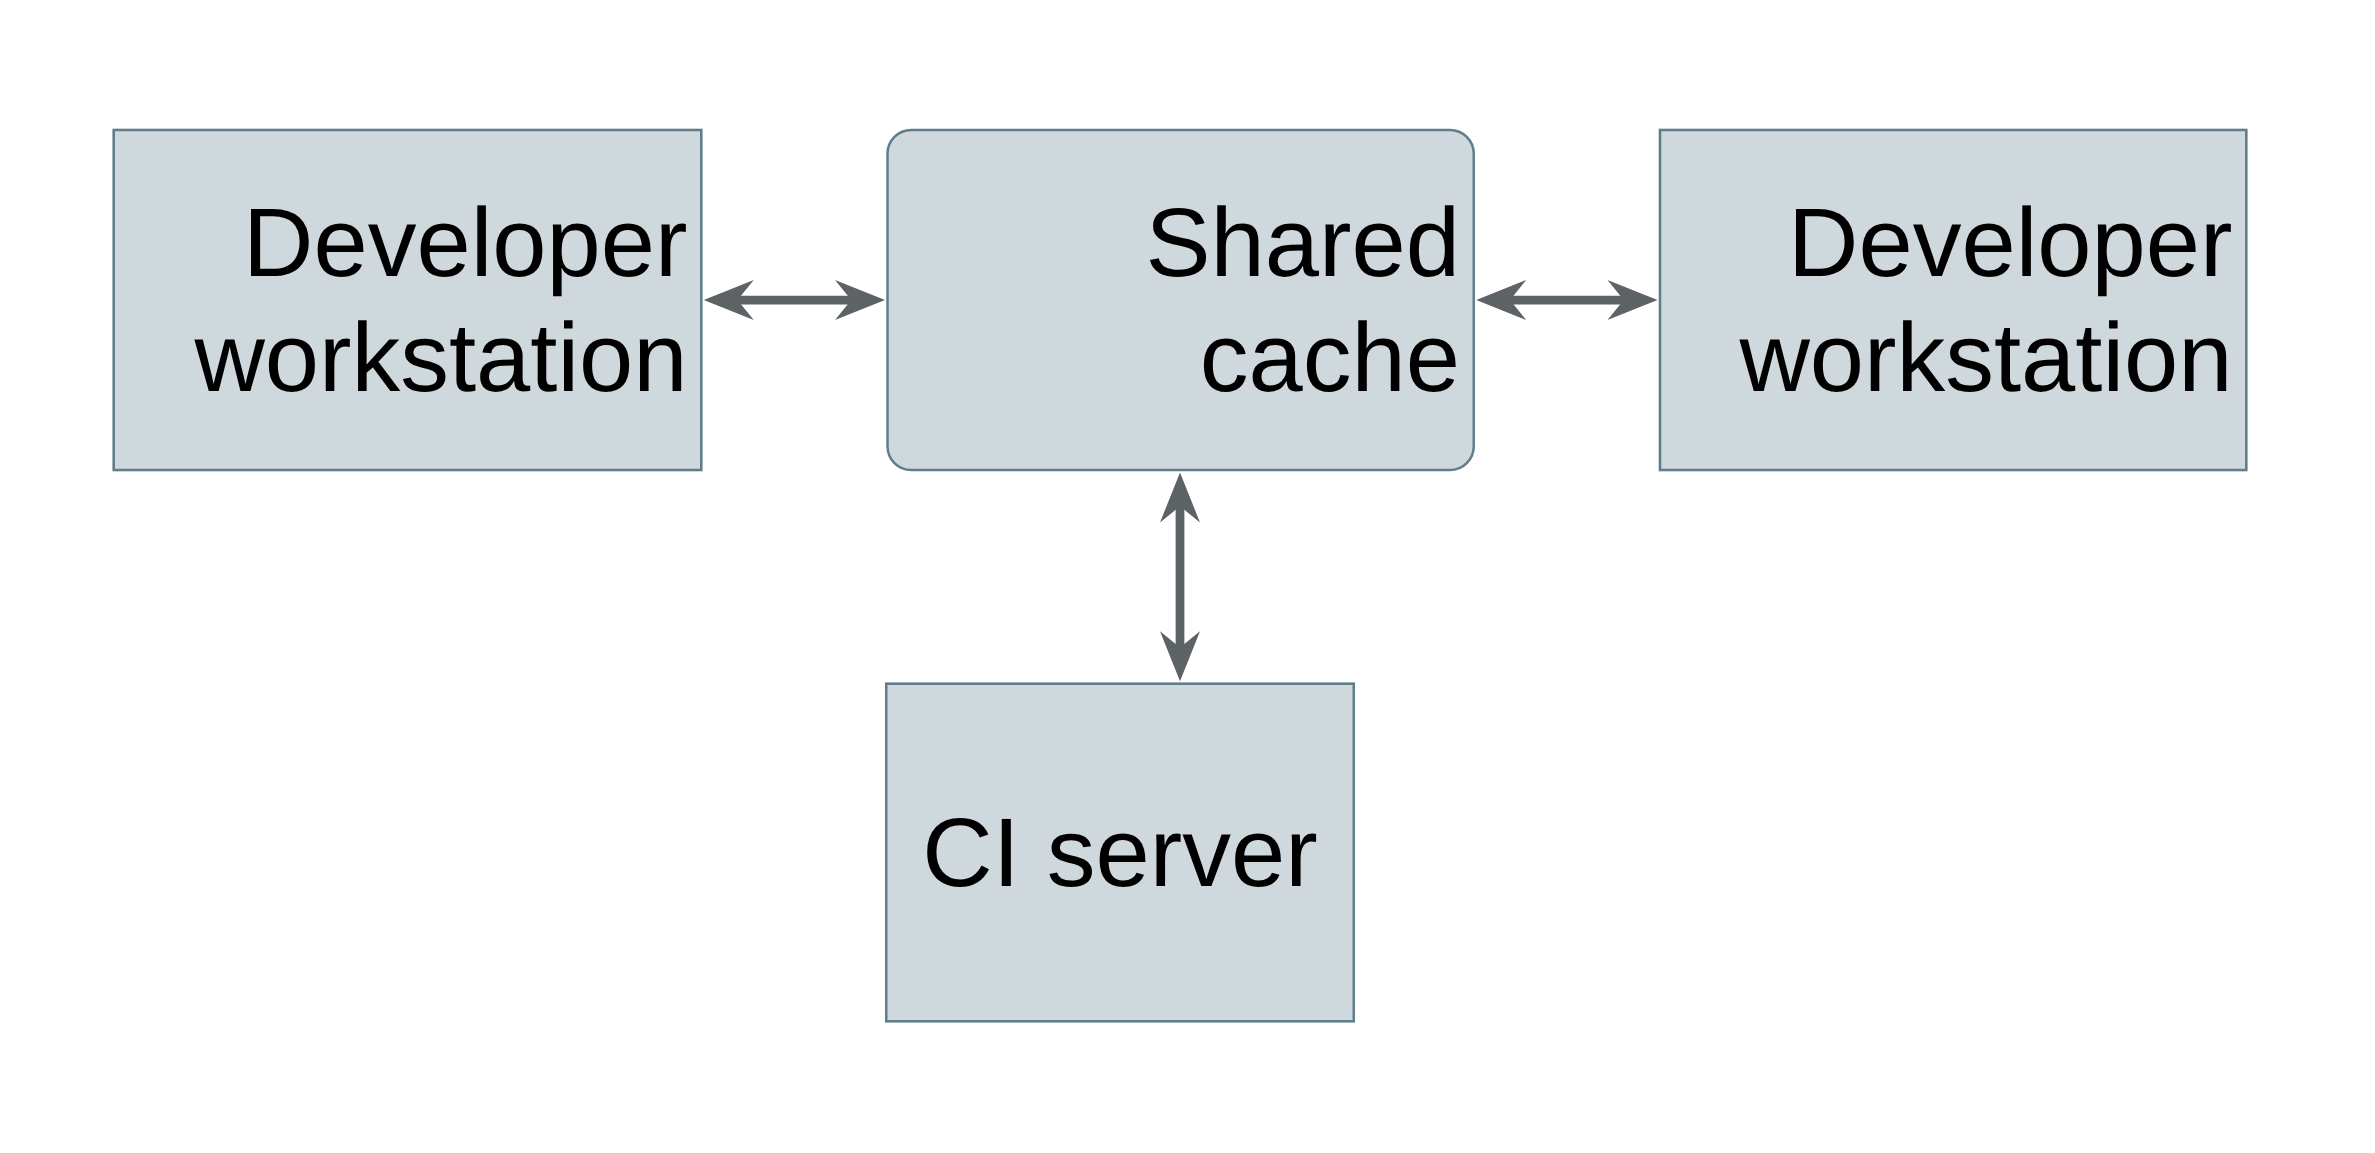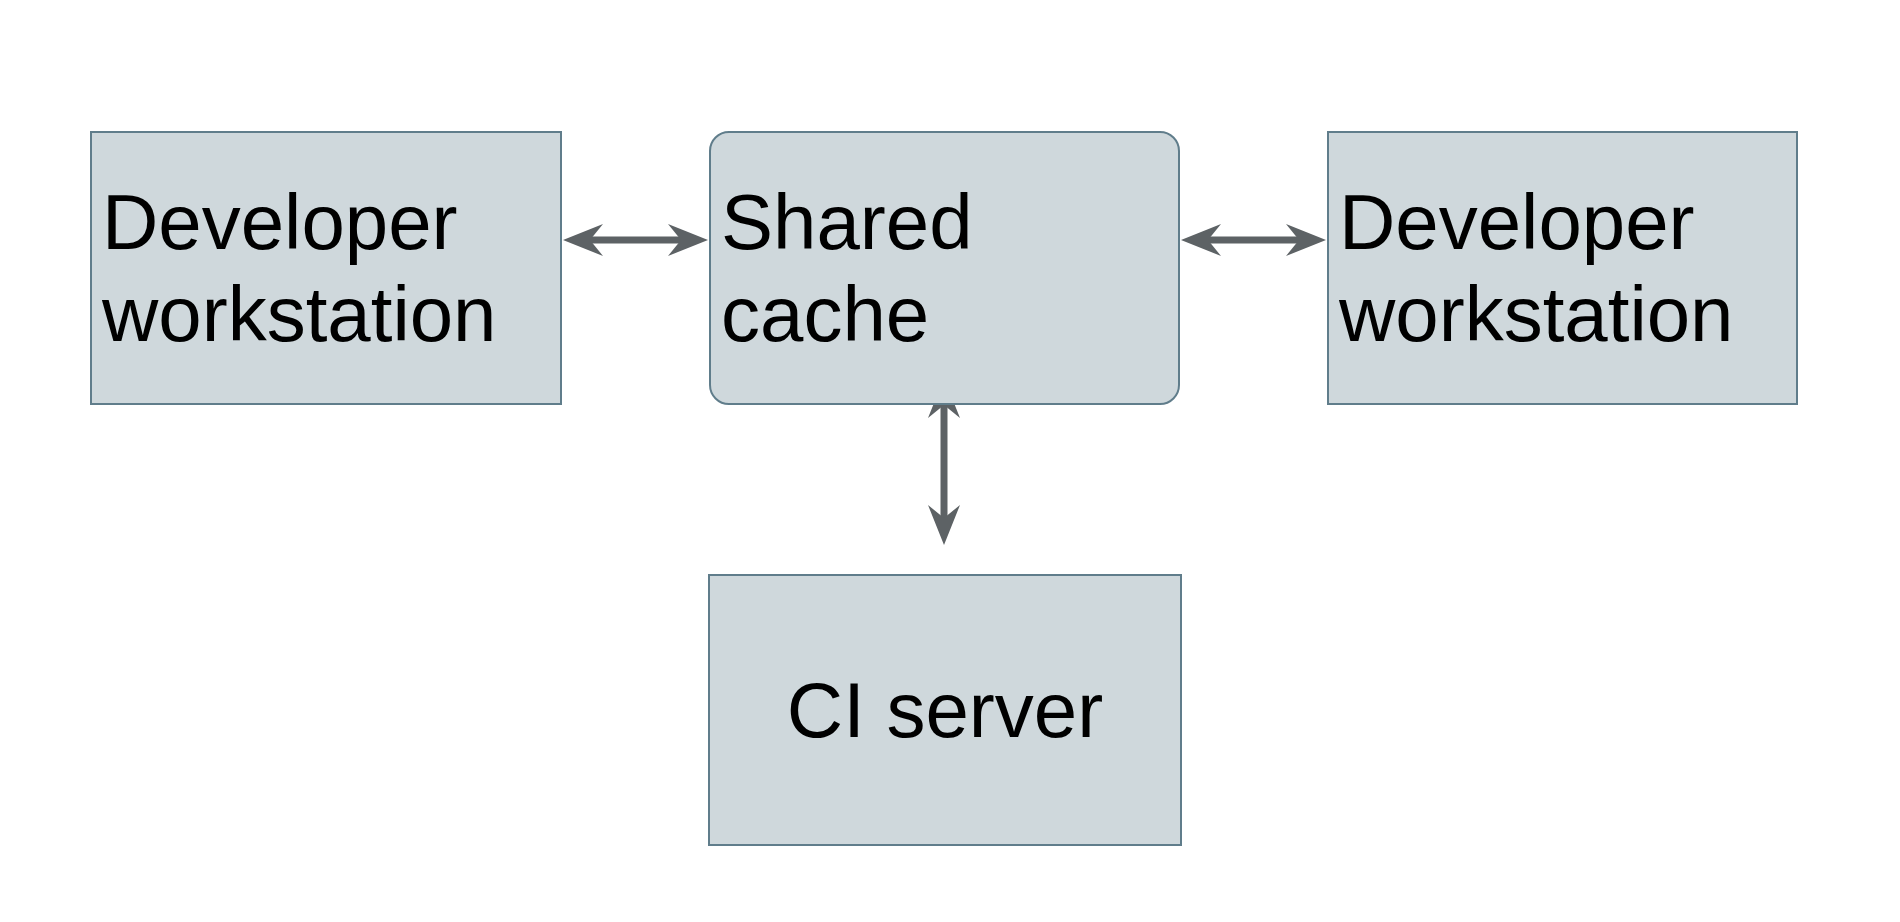--- a/index.html
+++ b/index.html
@@ -24,22 +24,21 @@
     display: block;
   }
   .node {
     position: absolute;
     box-sizing: border-box;
     background: var(--node-fill, #cfd8dc);
     border: 2px solid var(--node-border, #607d8b);
     display: flex;
     align-items: center;
     justify-content: center;
-    text-align: left;
-    margin-top: 28px;
+    text-align: right;
   }
   .node-label {
     color: var(--text-color, #000000);
     font-size: 78px;
     line-height: 1.18;
     letter-spacing: 0px;
     padding: 0 10px;
   }
 </style>
 </head>
@@ -66,17 +65,17 @@
   <div id="nodes-layer">
       <div class="node" style="left: 90px; top: 103px; width: 472px; height: 274px;">
         <span class="node-label">Developer workstation</span>
       </div>
       <div class="node" style="left: 709px; top: 103px; width: 471px; height: 274px; border-radius: 20px;">
         <span class="node-label">Shared cache</span>
       </div>
       <div class="node" style="left: 1327px; top: 103px; width: 471px; height: 274px;">
         <span class="node-label">Developer workstation</span>
       </div>
-      <div class="node" style="left: 708px; top: 546px; width: 474px; height: 272px;">
+      <div class="node" style="left: 708px; top: 546px; width: 376px; height: 272px;">
         <span class="node-label">CI server</span>
       </div>
     </div>
 </div>
 
 </body></html>

